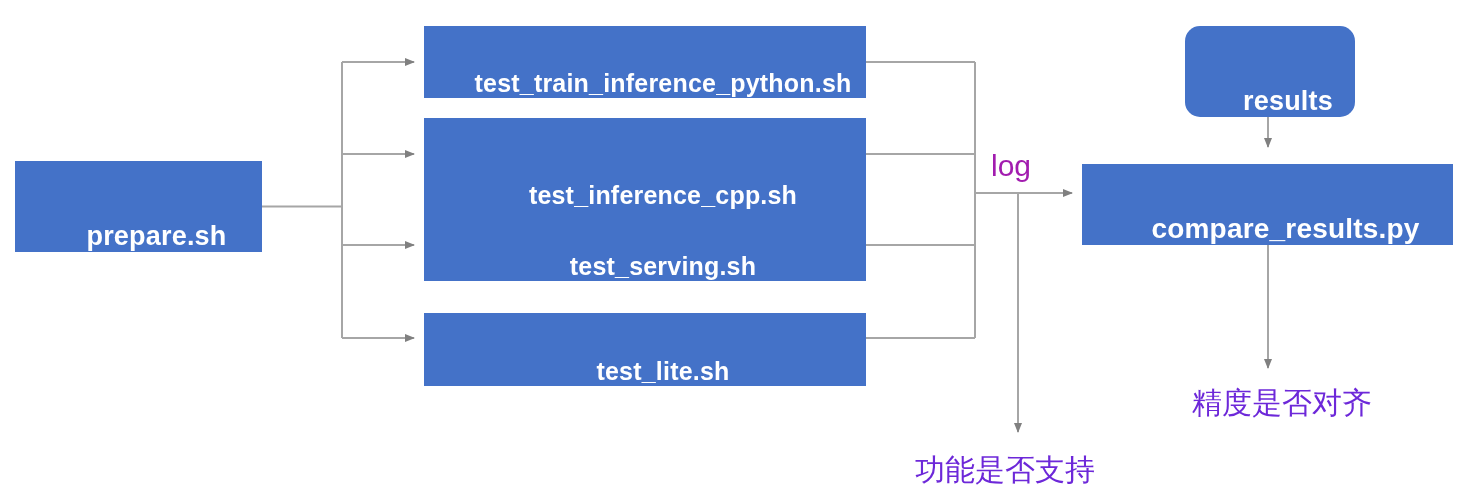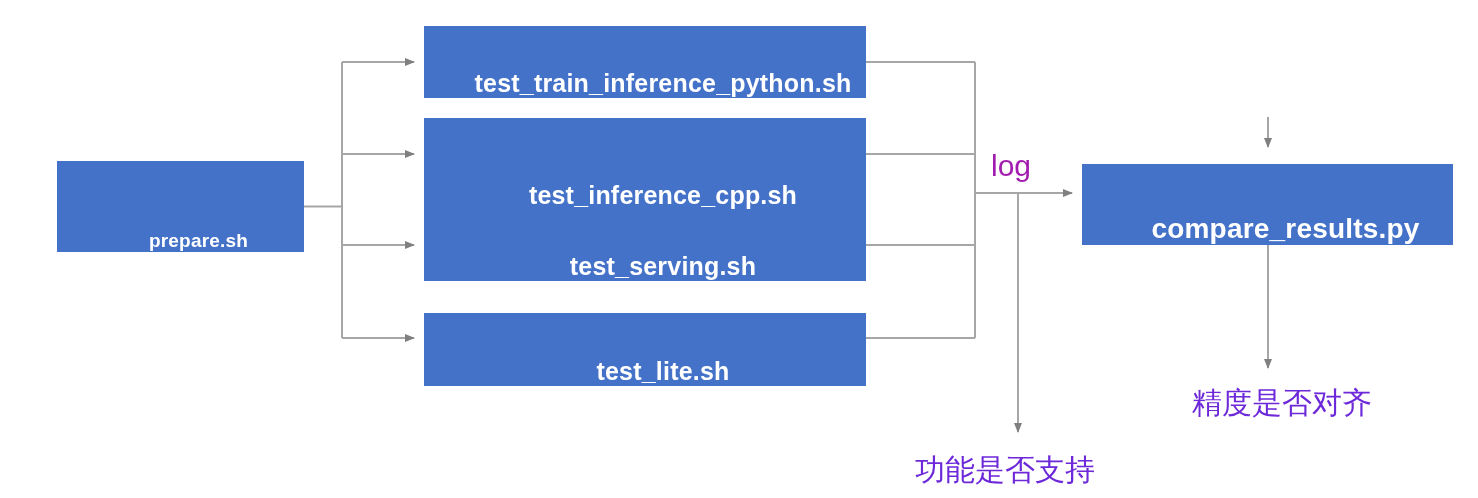--- a/index.html
+++ b/index.html
@@ -32,22 +32,21 @@
     color: #ffffff;
     font-weight: bold;
     text-align: center;
     letter-spacing: 0.2px;
     z-index: 2;
     padding-left: 36px;
   }
   .node-prepare {
     left: 15px; top: 161px;
     width: 247px; height: 91px;
-    font-size: 19px;
-    margin-left: 42px;
+    font-size: 27px;
   }
   .node-step {
     left: 424px;
     width: 442px;
     font-size: 25px;
   }
   .node-step-1 { top: 26px;  height: 72px; }
   .node-step-2 { top: 118px; height: 92px; }
   .node-step-3 { top: 209px; height: 72px; }
   .node-step-4 { top: 313px; height: 73px; }
@@ -154,20 +153,23 @@
   <div class="node node-step node-step-3">
     <span>test_serving.sh</span>
   </div>
 
   <div class="node node-step node-step-4">
     <span>test_lite.sh</span>
   </div>
 
   <div class="edge-label label-log">log</div>
 
+  <div class="node node-results">
+    <span>results</span>
+  </div>
 
   <div class="node node-compare">
     <span>compare_results.py</span>
   </div>
 
   <div class="note-red note-func">功能是否支持</div>
 
   <div class="note-red note-precis">精度是否对齐</div>
 
 </div>

